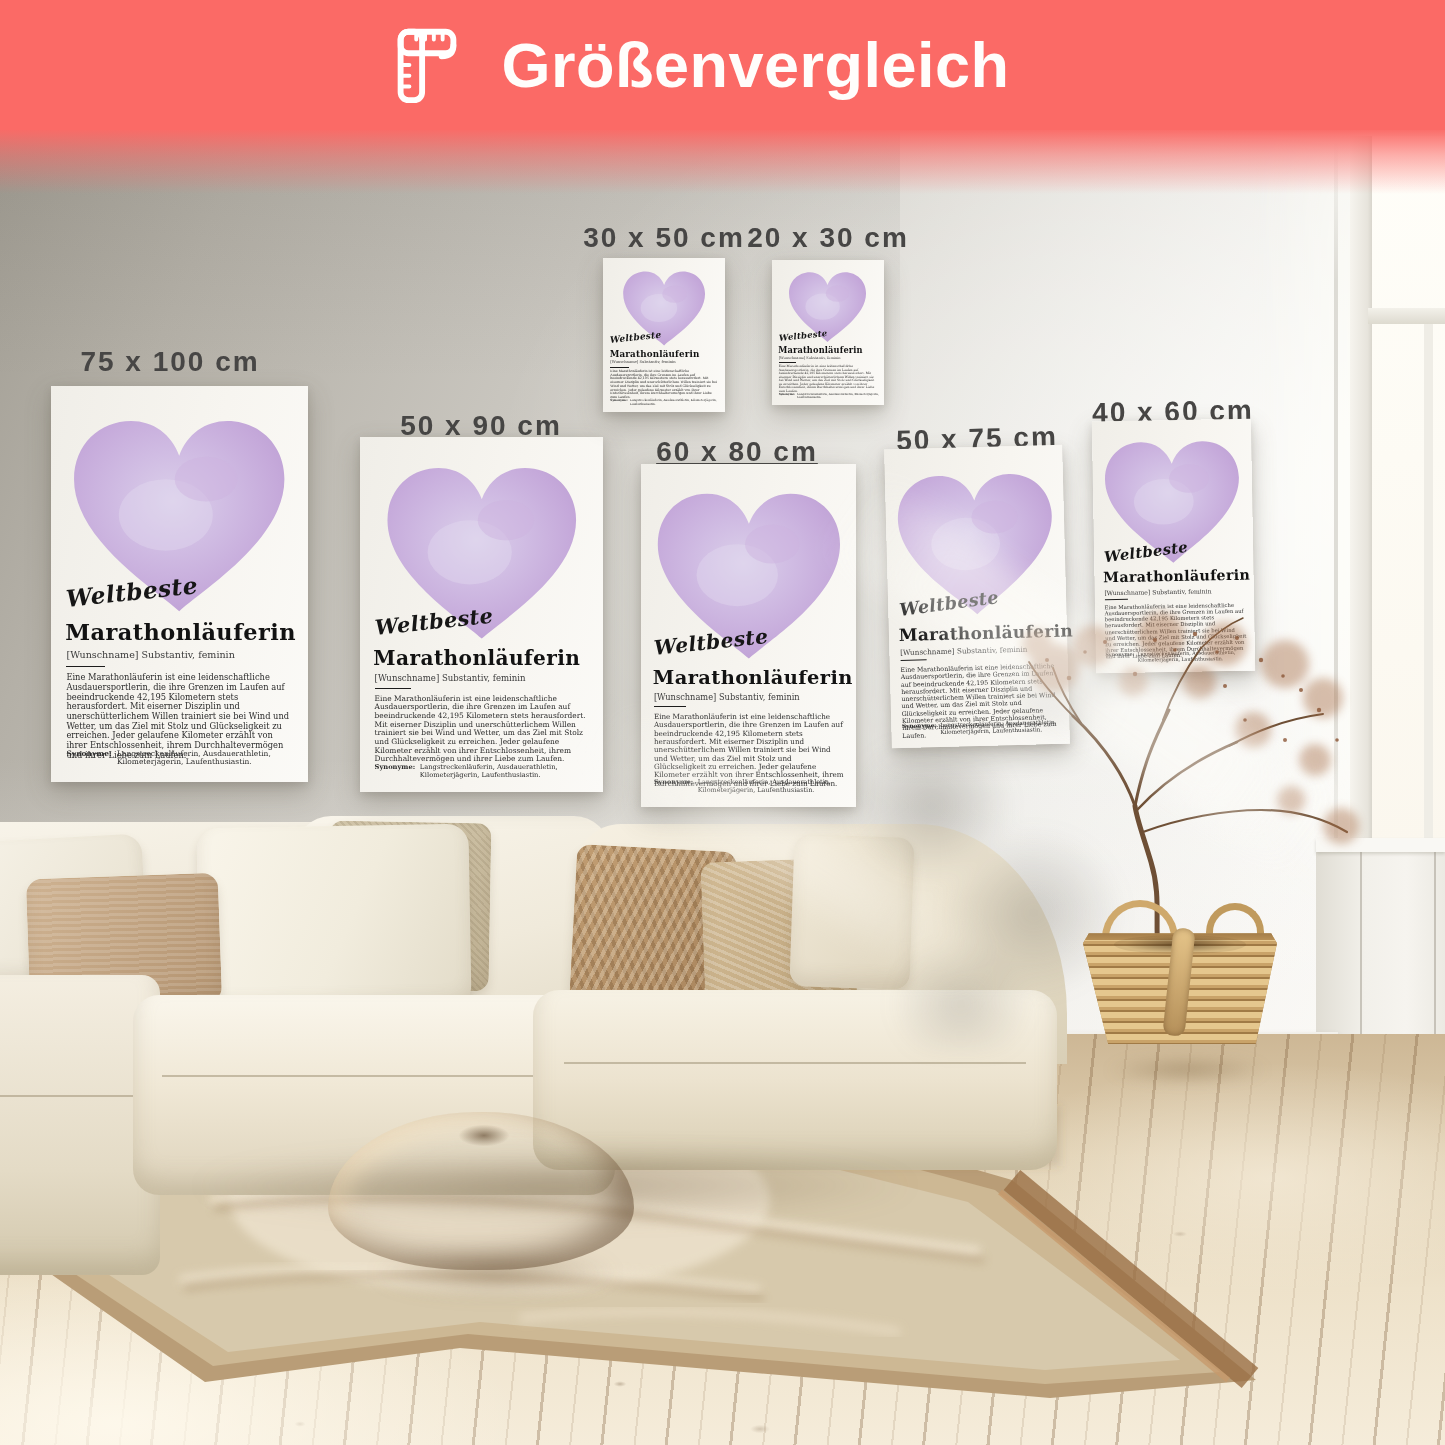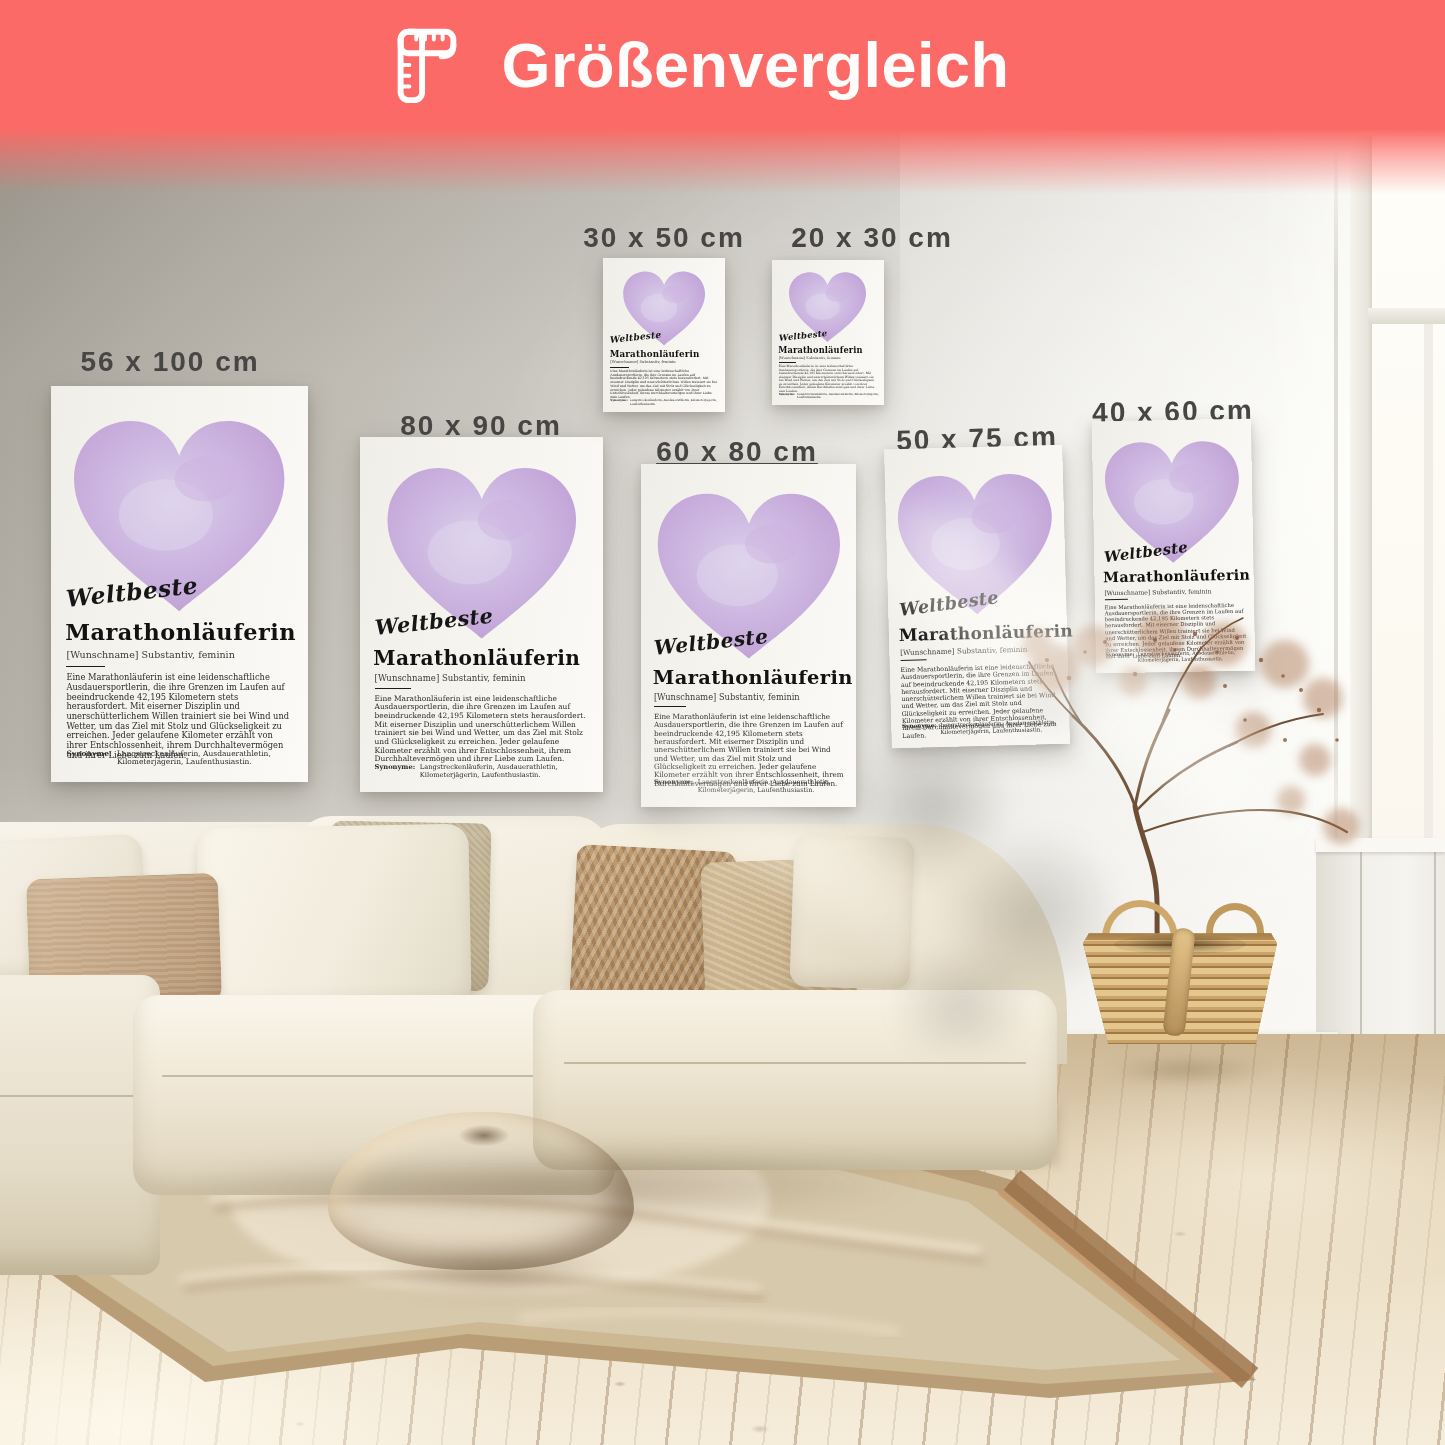--- a/index.html
+++ b/index.html
@@ -305,21 +305,21 @@
   <div class="basket-handle"></div>
   <div class="basket-handle h2"></div>
   <div class="basket">
     <div class="basket-rim"></div>
     <div class="basket-hole"></div>
   </div>
   <div class="basket-strap"></div>
 
   <div id="posters">
     <div class="poster-unit">
-      <div class="size-label" style="left: 170px; top: 346px; transform: translateX(-50%) rotate(0deg);">56 x 100 cm</div>
+      <div class="size-label" style="left: 170px; top: 346px; transform: translateX(-50%) rotate(0deg);">75 x 100 cm</div>
       <div class="poster" style="left: 51px; top: 386px; width: 257px; height: 396px; font-size: 8.316px;">
         <svg class="heart" viewBox="0 0 100 92" preserveAspectRatio="xMidYMid meet">
           <defs>
             <radialGradient id="hg" cx="47%" cy="42%" r="68%">
               <stop offset="0%" stop-color="#dbd0ea"></stop>
               <stop offset="38%" stop-color="#d0bce3"></stop>
               <stop offset="75%" class="heart-mid" stop-color="#c5a9da"></stop>
               <stop offset="100%" stop-color="#bb9dd2"></stop>
             </radialGradient>
           </defs>
@@ -333,21 +333,21 @@
         <div class="p-rule"></div>
         <div class="p-body">Eine Marathonläuferin ist eine leidenschaftliche Ausdauersportlerin, die ihre Grenzen im Laufen auf beeindruckende 42,195 Kilometern stets herausfordert. Mit eiserner Disziplin und unerschütterlichem Willen trainiert sie bei Wind und Wetter, um das Ziel mit Stolz und Glückseligkeit zu erreichen. Jeder gelaufene Kilometer erzählt von ihrer Entschlossenheit, ihrem Durchhaltevermögen und ihrer Liebe zum Laufen.</div>
         <div class="p-syn">
           <span class="p-syn-label">Synonyme:</span>
           <span class="p-syn-text">Langstreckenläuferin, Ausdauerathletin, Kilometerjägerin, Laufenthusiastin.</span>
         </div>
       </div>
     </div>
 
     <div class="poster-unit">
-      <div class="size-label" style="left: 481px; top: 410px; transform: translateX(-50%) rotate(0deg);">80 x 90 cm</div>
+      <div class="size-label" style="left: 481px; top: 410px; transform: translateX(-50%) rotate(0deg);">50 x 90 cm</div>
       <div class="poster" style="left: 360px; top: 437px; width: 243px; height: 355px; font-size: 7.455px;">
         <svg class="heart" viewBox="0 0 100 92" preserveAspectRatio="xMidYMid meet">
           <defs>
             <radialGradient id="hg" cx="47%" cy="42%" r="68%">
               <stop offset="0%" stop-color="#dbd0ea"></stop>
               <stop offset="38%" stop-color="#d0bce3"></stop>
               <stop offset="75%" class="heart-mid" stop-color="#c5a9da"></stop>
               <stop offset="100%" stop-color="#bb9dd2"></stop>
             </radialGradient>
           </defs>
@@ -389,21 +389,21 @@
         <div class="p-rule"></div>
         <div class="p-body">Eine Marathonläuferin ist eine leidenschaftliche Ausdauersportlerin, die ihre Grenzen im Laufen auf beeindruckende 42,195 Kilometern stets herausfordert. Mit eiserner Disziplin und unerschütterlichem Willen trainiert sie bei Wind und Wetter, um das Ziel mit Stolz und Glückseligkeit zu erreichen. Jeder gelaufene Kilometer erzählt von ihrer Entschlossenheit, ihrem Durchhaltevermögen und ihrer Liebe zum Laufen.</div>
         <div class="p-syn">
           <span class="p-syn-label">Synonyme:</span>
           <span class="p-syn-text">Langstreckenläuferin, Ausdauerathletin, Kilometerjägerin, Laufenthusiastin.</span>
         </div>
       </div>
     </div>
 
     <div class="poster-unit">
-      <div class="size-label" style="left: 828px; top: 222px; transform: translateX(-50%) rotate(0deg); margin-left: 44px;">20 x 30 cm</div>
+      <div class="size-label" style="left: 828px; top: 222px; transform: translateX(-50%) rotate(0deg);">20 x 30 cm</div>
       <div class="poster" style="left: 772px; top: 260px; width: 112px; height: 145px; font-size: 3.045px;">
         <svg class="heart" viewBox="0 0 100 92" preserveAspectRatio="xMidYMid meet">
           <defs>
             <radialGradient id="hg" cx="47%" cy="42%" r="68%">
               <stop offset="0%" stop-color="#dbd0ea"></stop>
               <stop offset="38%" stop-color="#d0bce3"></stop>
               <stop offset="75%" class="heart-mid" stop-color="#c5a9da"></stop>
               <stop offset="100%" stop-color="#bb9dd2"></stop>
             </radialGradient>
           </defs>

